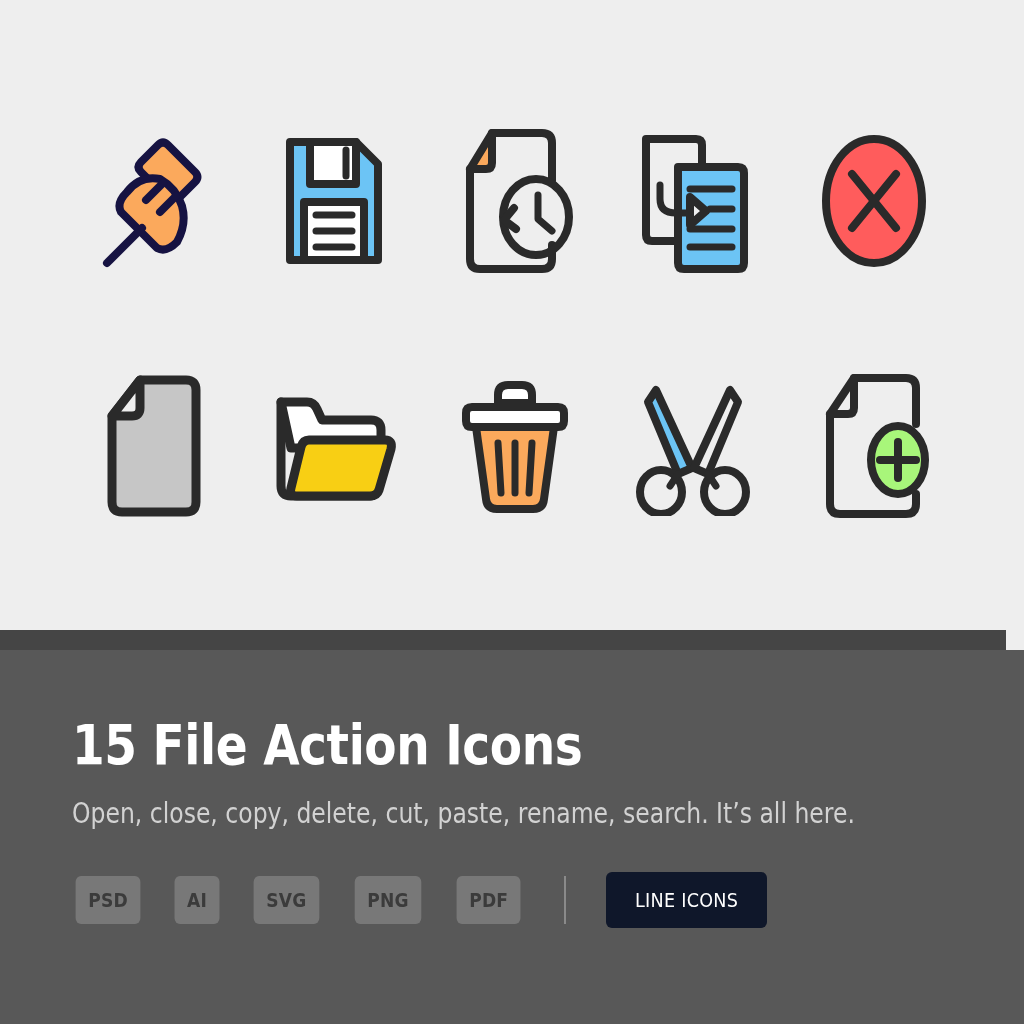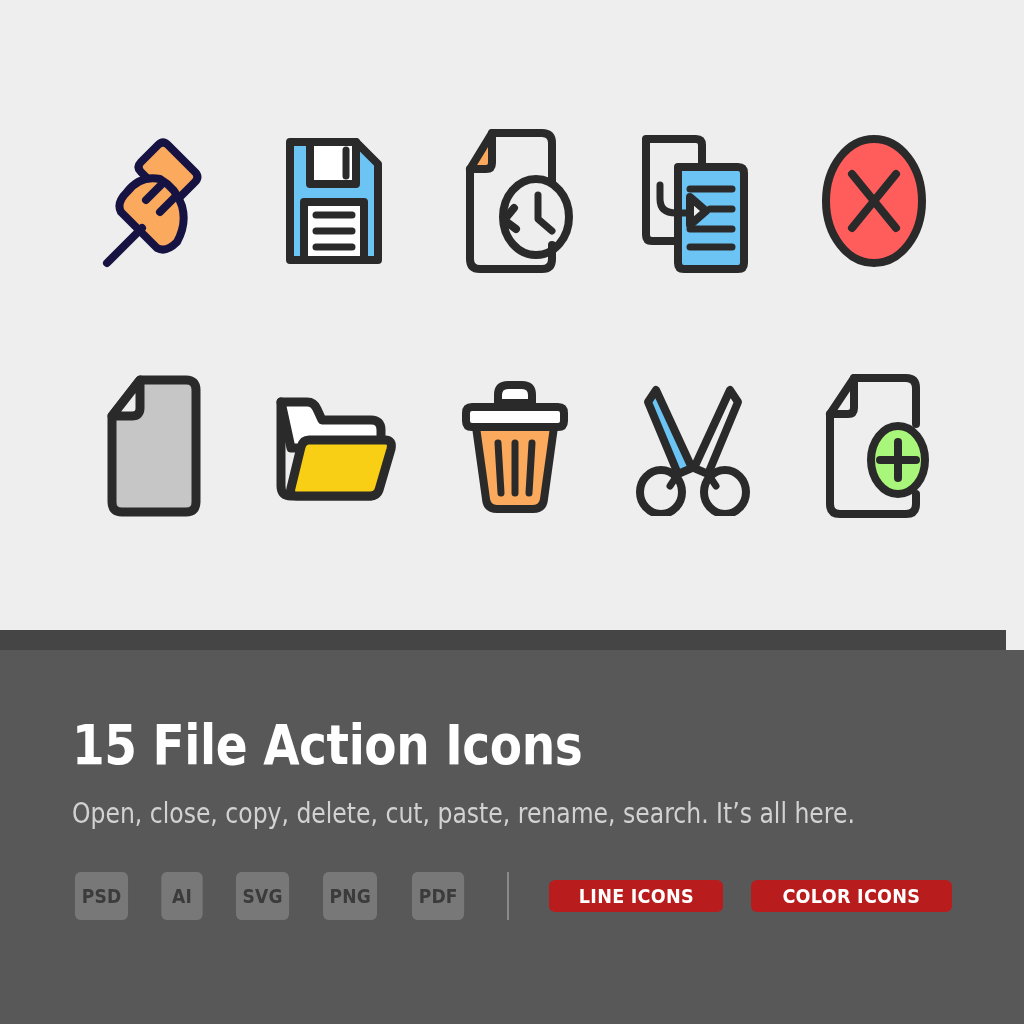--- a/index.html
+++ b/index.html
@@ -127,28 +127,28 @@
   }
 
   .divider {
     width: 2px;
     height: 48px;
     background: #8A8A8A;
     margin: 0 12px;
   }
 
   .cta-button {
-    height: 32px;
+    height: 56px;
     padding: 0 22px;
     border-radius: 6px;
-    background: #b91c1c;
+    background: #0f172a;
     color: #FFFFFF;
     font-family: "DejaVu Sans", sans-serif;
     font-size: 20px;
-    font-weight: 700;
+    font-weight: 400;
     letter-spacing: 0.3px;
     display: flex;
     align-items: center;
     justify-content: center;
     border: none;
     cursor: pointer;
     white-space: nowrap;
   }
   .cta-button span { display: block; transform: scaleX(0.88); }
 </style>
@@ -301,20 +301,17 @@
       <div class="fmt-badge">AI</div>
       <div class="fmt-badge">SVG</div>
       <div class="fmt-badge">PNG</div>
       <div class="fmt-badge">PDF</div>
 
       <div class="divider"></div>
 
       <button class="cta-button">
         <span>LINE ICONS</span>
       </button>
-      <button class="cta-button">
-        <span>COLOR ICONS</span>
-      </button>
 
     </div>
   </div>
 
 </div>
 
 </body></html>

